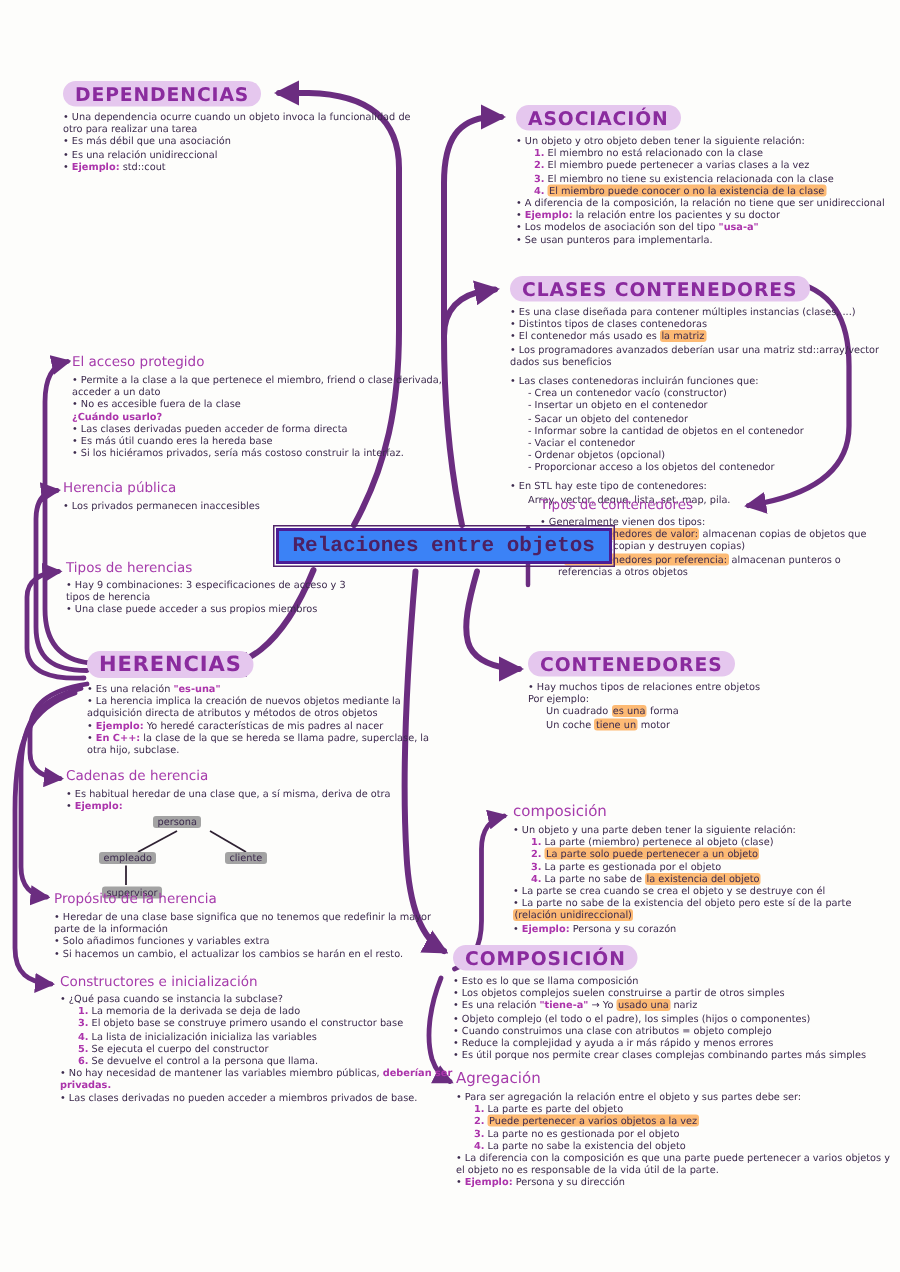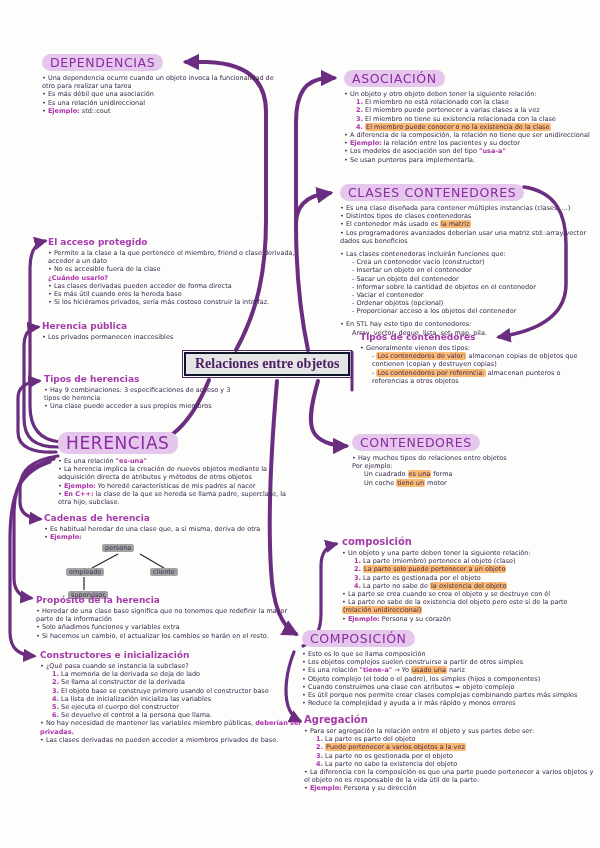--- a/index.html
+++ b/index.html
@@ -1,32 +1,32 @@
 <!DOCTYPE html>
 <html><head>
 <meta charset="utf-8">
 <style>
   html,body{margin:0;padding:0}
   body{position:relative;width:600px;height:848px;background:#fdfdfb;overflow:hidden;
        font-family:"DejaVu Sans",sans-serif;}
   svg.connectors{position:absolute;left:0;top:0;z-index:0}
   .section{position:absolute;z-index:2}
-  .h-big{display:inline-block;font-weight:normal;font-size:12.5px;letter-spacing:.6px;
+  .h-big{display:inline-block;font-weight:bold;font-size:12.5px;letter-spacing:.6px;
          color:#8a2b9e;background:#e5c7ee;border-radius:9px;padding:1px 8px;margin-bottom:3px;
          font-family:"DejaVu Sans",sans-serif;}
-  .h-xl{font-size:17px}
-  .h-sub{font-weight:bold;font-size:9px;color:#a javascript53bab;color:#a53bab;margin-bottom:2px;}
+  .h-xl{font-size:14px}
+  .h-sub{font-weight:normal;font-size:9px;color:#a javascript53bab;color:#a53bab;margin-bottom:2px;}
   .line{font-size:6.5px;line-height:1.26;color:#3c2a4d;}
   .line:empty{height:5px}
   .ind1{padding-left:12px}
   .hl{background:#fdba74;border-radius:2px;padding:0 1px}
   .kw{color:#ab34ab;font-weight:bold}
-  .titlebox{position:absolute;left:184px;top:352px;z-index:3;background:#e5e5e5;
-            border:2px solid #0f172a;outline:1px solid #53266b;outline-offset:1px;
-            padding:2px 9px;font-family:Liberation Serif, serif;font-weight:bold;font-size:14px;
+  .titlebox{position:absolute;left:184px;top:352px;z-index:3;background:#3b82f6;
+            border:2px solid #4c1d95;outline:1px solid #53266b;outline-offset:1px;
+            padding:2px 9px;font-family:Liberation Mono, monospace;font-weight:bold;font-size:14px;
             color:#4c2063;white-space:nowrap;}
   .tree{position:relative;width:170px;height:64px;margin-top:3px;margin-left:8px}
   .tnode{position:absolute;font-size:6.5px;color:#3c2a4d;background:#a3a3a3;
          border-radius:2px;padding:0 3px;white-space:nowrap}
   .tree svg{position:absolute;left:0;top:0}
 </style>
 </head>
 <body>
 
 <svg class="connectors" width="600" height="848" viewBox="0 0 600 848">
@@ -176,21 +176,20 @@
       <div class="line">• Solo añadimos funciones y variables extra</div>
       <div class="line">• Si hacemos un cambio, el actualizar los cambios se harán en el resto.</div>
     </div>
 </div>
 
 <div class="section" style="left:40px;top:650px;width:278px">
   <div class="h-sub">Constructores e inicialización</div>
   <div>
       <div class="line">• ¿Qué pasa cuando se instancia la subclase?</div>
       <div class="line ind1"><span class="kw">1.</span> La memoria de la derivada se deja de lado</div>
-      <div class="line ind1"><span class="kw">2.</span> Se llama al constructor de la derivada</div>
       <div class="line ind1"><span class="kw">3.</span> El objeto base se construye primero usando el constructor base</div>
       <div class="line ind1"><span class="kw">4.</span> La lista de inicialización inicializa las variables</div>
       <div class="line ind1"><span class="kw">5.</span> Se ejecuta el cuerpo del constructor</div>
       <div class="line ind1"><span class="kw">6.</span> Se devuelve el control a la persona que llama.</div>
       <div class="line">• No hay necesidad de mantener las variables miembro públicas, <span class="kw">deberían ser privadas.</span></div>
       <div class="line">• Las clases derivadas no pueden acceder a miembros privados de base.</div>
     </div>
 </div>
 
 <div class="section" style="left:352px;top:432px;width:235px">
@@ -218,22 +217,22 @@
 </div>
 
 <div class="section" style="left:302px;top:628px;width:294px">
   <div class="h-big">COMPOSICIÓN</div>
   <div>
       <div class="line">• Esto es lo que se llama composición</div>
       <div class="line">• Los objetos complejos suelen construirse a partir de otros simples</div>
       <div class="line">• Es una relación <span class="kw">"tiene-a"</span> → Yo <span class="hl">usado una</span> nariz</div>
       <div class="line">• Objeto complejo (el todo o el padre), los simples (hijos o componentes)</div>
       <div class="line">• Cuando construimos una clase con atributos = objeto complejo</div>
+      <div class="line">• Reduce la complejidad y ayuda a ir más rápido y menos errores</div>
       <div class="line">• Es útil porque nos permite crear clases complejas combinando partes más simples</div>
-      <div class="line">• Reduce la complejidad y ayuda a ir más rápido y menos errores</div>
     </div>
 </div>
 
 <div class="section" style="left:304px;top:714px;width:292px">
   <div class="h-sub" style="font-size:10px">Agregación</div>
   <div>
       <div class="line">• Para ser agregación la relación entre el objeto y sus partes debe ser:</div>
       <div class="line ind1"><span class="kw">1.</span> La parte es parte del objeto</div>
       <div class="line ind1"><span class="kw">2.</span> <span class="hl">Puede pertenecer a varios objetos a la vez</span></div>
       <div class="line ind1"><span class="kw">3.</span> La parte no es gestionada por el objeto</div>

